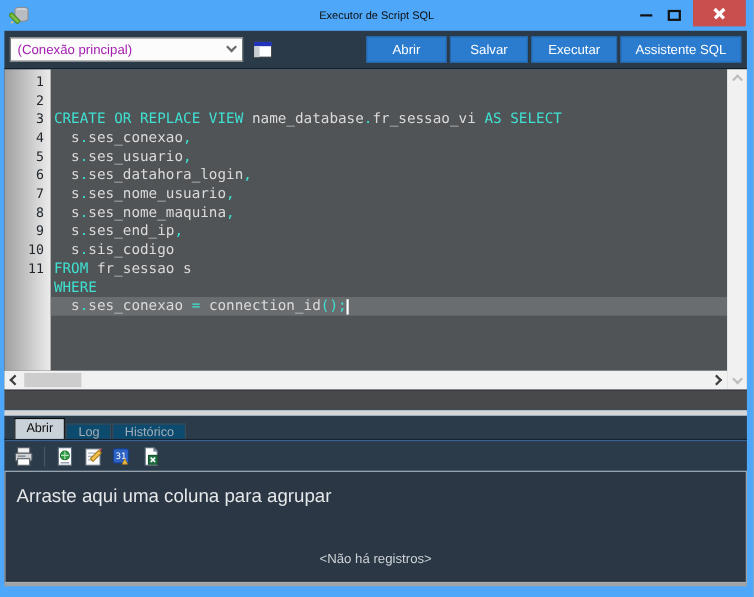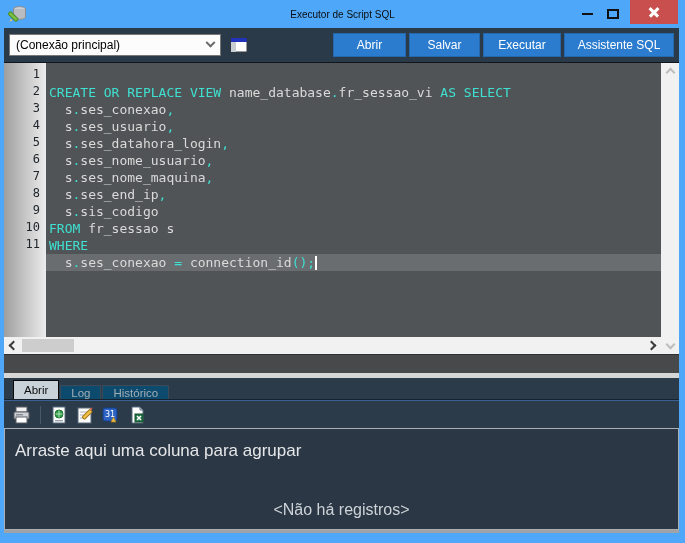--- a/index.html
+++ b/index.html
@@ -19,36 +19,36 @@
   .btn-close { width:48px; height:24px; background:#C94F4E; display:flex; align-items:center; justify-content:center; margin:0 7px 0 4px; position:relative; }
   .glyph-x { position:relative; width:14px; height:14px; }
   .glyph-x::before, .glyph-x::after { content:""; position:absolute; left:1px; top:6px; width:12px; height:2.5px; background:#fff; }
   .glyph-x::before { transform:rotate(45deg); }
   .glyph-x::after  { transform:rotate(-45deg); }
 
   .frame { margin:0 6px 0 4px; }
 
   
   .toolbar { height:35px; background:#2B3A49; display:flex; align-items:center; border-bottom:1px solid #10161c; }
-  .combo { width:212px; height:22px; background:#FCFCFC; border:1px solid #777; margin-left:5px; display:flex; align-items:center; padding:0 6px; font-size:12px; color:#000000;gap:44px; }
+  .combo { width:212px; height:22px; background:#FCFCFC; border:1px solid #777; margin-left:5px; display:flex; align-items:center; padding:0 6px; font-size:12px; color:#a21caf;gap:44px; }
   .combo .chev { margin-left:auto; }
   .chev { width:7px; height:7px; border-right:2px solid #6a6a6a; border-bottom:2px solid #6a6a6a; display:inline-block; }
   .chev-down { transform:rotate(45deg) translate(-2px,-2px); }
   .tbl-icon { width:18px; height:16px; margin-left:9px; }
   .tb-buttons { margin-left:auto; display:flex; gap:3px; padding-right:5px; }
   .tb-btn { background:#2B7CCE; color:#fff; border:1px solid #2568AD; font-size:12px; height:24px; display:flex; align-items:center; justify-content:center; font-family:"Liberation Sans",sans-serif; cursor:default; }
   .tb-btn.w1{width:73px}.tb-btn.w2{width:71px}.tb-btn.w3{width:78px}.tb-btn.w4{width:110px}
 
   
   .editor-wrap { height:291px; display:flex; background:#515456; }
   .editor-left { flex:1; display:flex; flex-direction:column; min-width:0; }
   .editor { height:274px; display:flex; overflow:hidden; }
   .gutter { width:42px; background:linear-gradient(to right,#9F9F9F,#ECECEC); padding-top:3px; flex:none; }
   .gut-num { font-family:"DejaVu Sans Mono",monospace; font-size:12px; line-height:17px; color:#20262c; text-align:right; padding-right:6px; }
-  .code-area { flex:1; padding-top:21px; overflow:hidden; }
+  .code-area { flex:1; padding-top:21px; overflow:hidden;margin-top:16px; }
   .code-line { font-family:"DejaVu Sans Mono",monospace; font-size:13px; line-height:17px; white-space:pre; padding-left:3px; color:#DADADA; }
   .code-line.current { background:#6A6D6F; }
   .c-k { color:#3EE0D1; }
   .c-t { color:#DADADA; }
   .caret { display:inline-block; width:2px; height:14px; background:#fff; vertical-align:text-bottom; }
 
   .hscroll { height:17px; background:#F1F1F1; display:flex; align-items:center; }
   .hs-arrow { width:16px; height:17px; display:flex; align-items:center; justify-content:center; }
   .chev-left  { border-color:#3c3c3c; transform:rotate(135deg); margin-left:3px; }
   .chev-right { border-color:#3c3c3c; transform:rotate(-45deg); margin-right:3px; }
@@ -69,21 +69,21 @@
   .tab.inactive { background:#0c4a6e; color:#A3ADB6; border:1px solid #3c4a57; border-bottom:none; height:14px;text-align:center; }
 
   .icon-toolbar { height:28px; background:#2C3B4A; border-top:1px solid #3A5F92; display:flex; align-items:center; padding-left:8px;text-decoration:underline; }
   .ico { width:19px; height:18px; margin-right:7px; display:flex; align-items:center; justify-content:center; }
   .ico svg { display:block; }
   .ico-sep { width:1px; height:18px; background:#4a5866; margin:0 8px 0 2px; }
 
   
   .grid { height:102px; background:#2B3744; border:1px solid #A9AFB3; position:relative; }
   .group-hint { position:absolute; top:12px; left:10px; font-size:17px; color:#E5E7E9; }
-  .empty-msg { position:absolute; top:72px; left:0; right:0; text-align:center; font-size:16px; color:#CDD3D8; }
+  .empty-msg { position:absolute; top:72px; left:0; right:0; text-align:center; font-size:12px; color:#CDD3D8; }
   .bottom-line { height:3px; background:#9FA3A6; }
 </style>
 </head>
 <body>
 
 <div class="window">
 
   <div class="titlebar">
     <svg class="app-icon" viewBox="0 0 20 20">
       <ellipse cx="11.5" cy="5" rx="6" ry="2.4" fill="#cdd1d5" stroke="#878c91"></ellipse>

